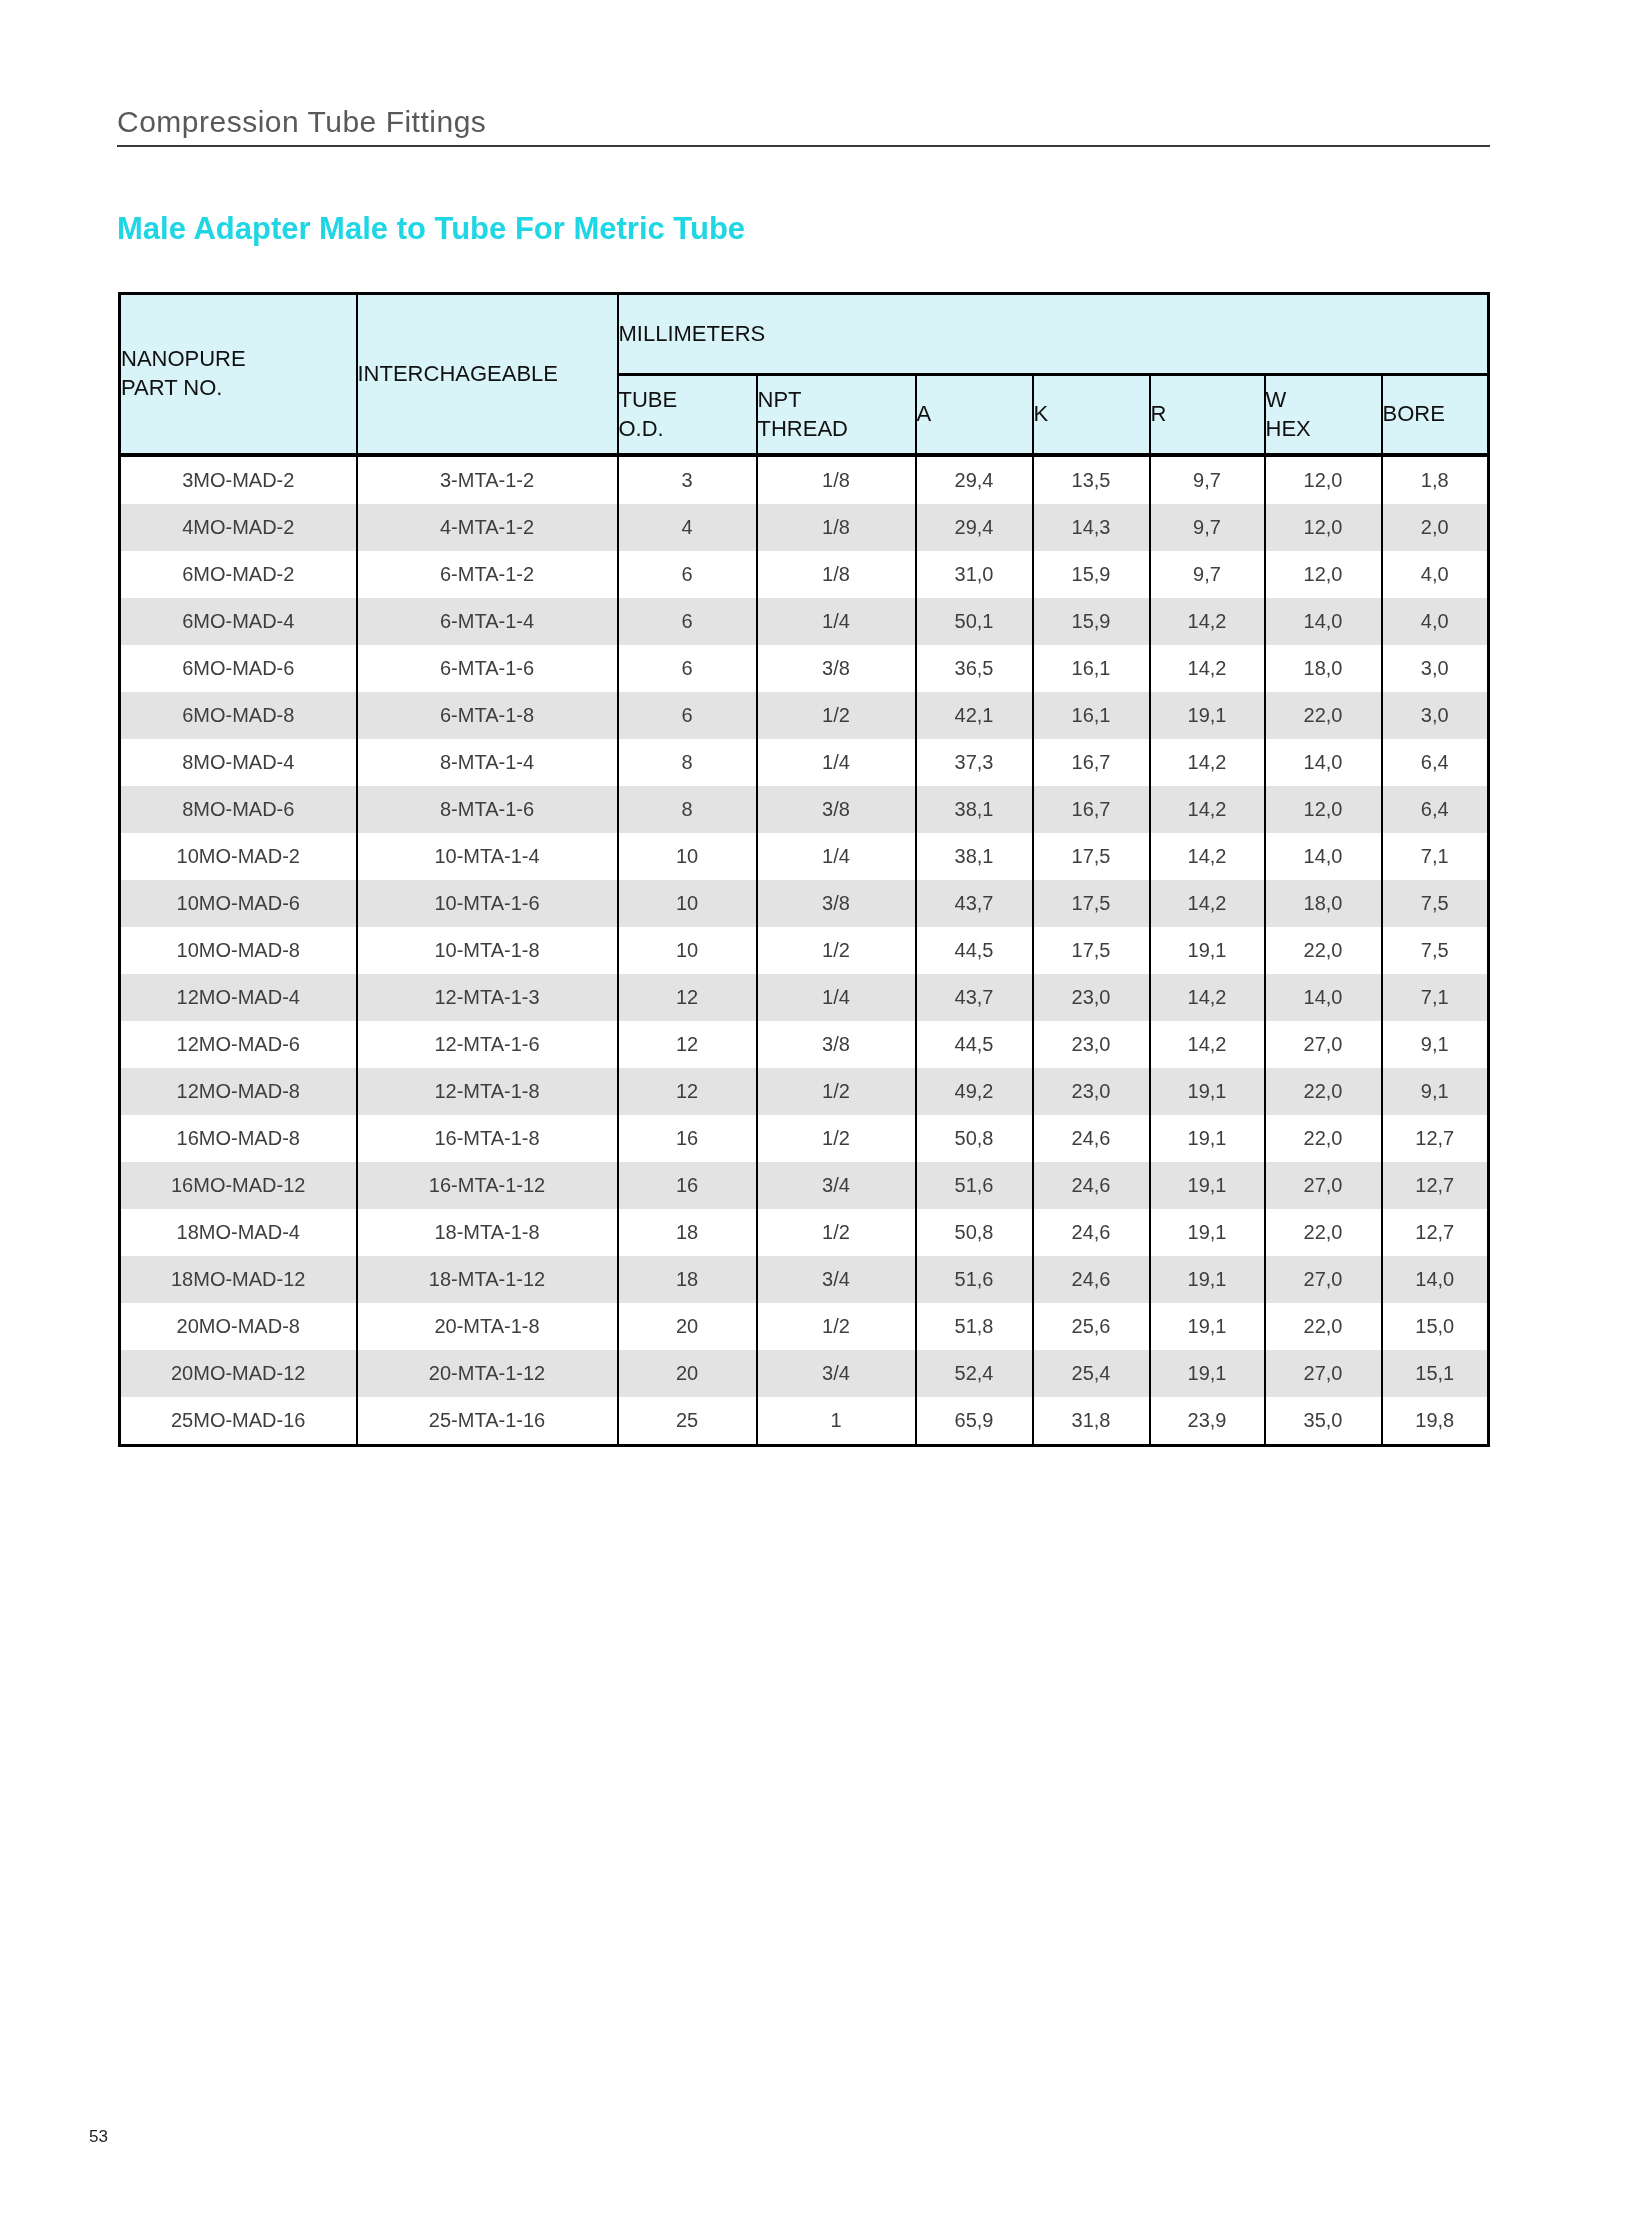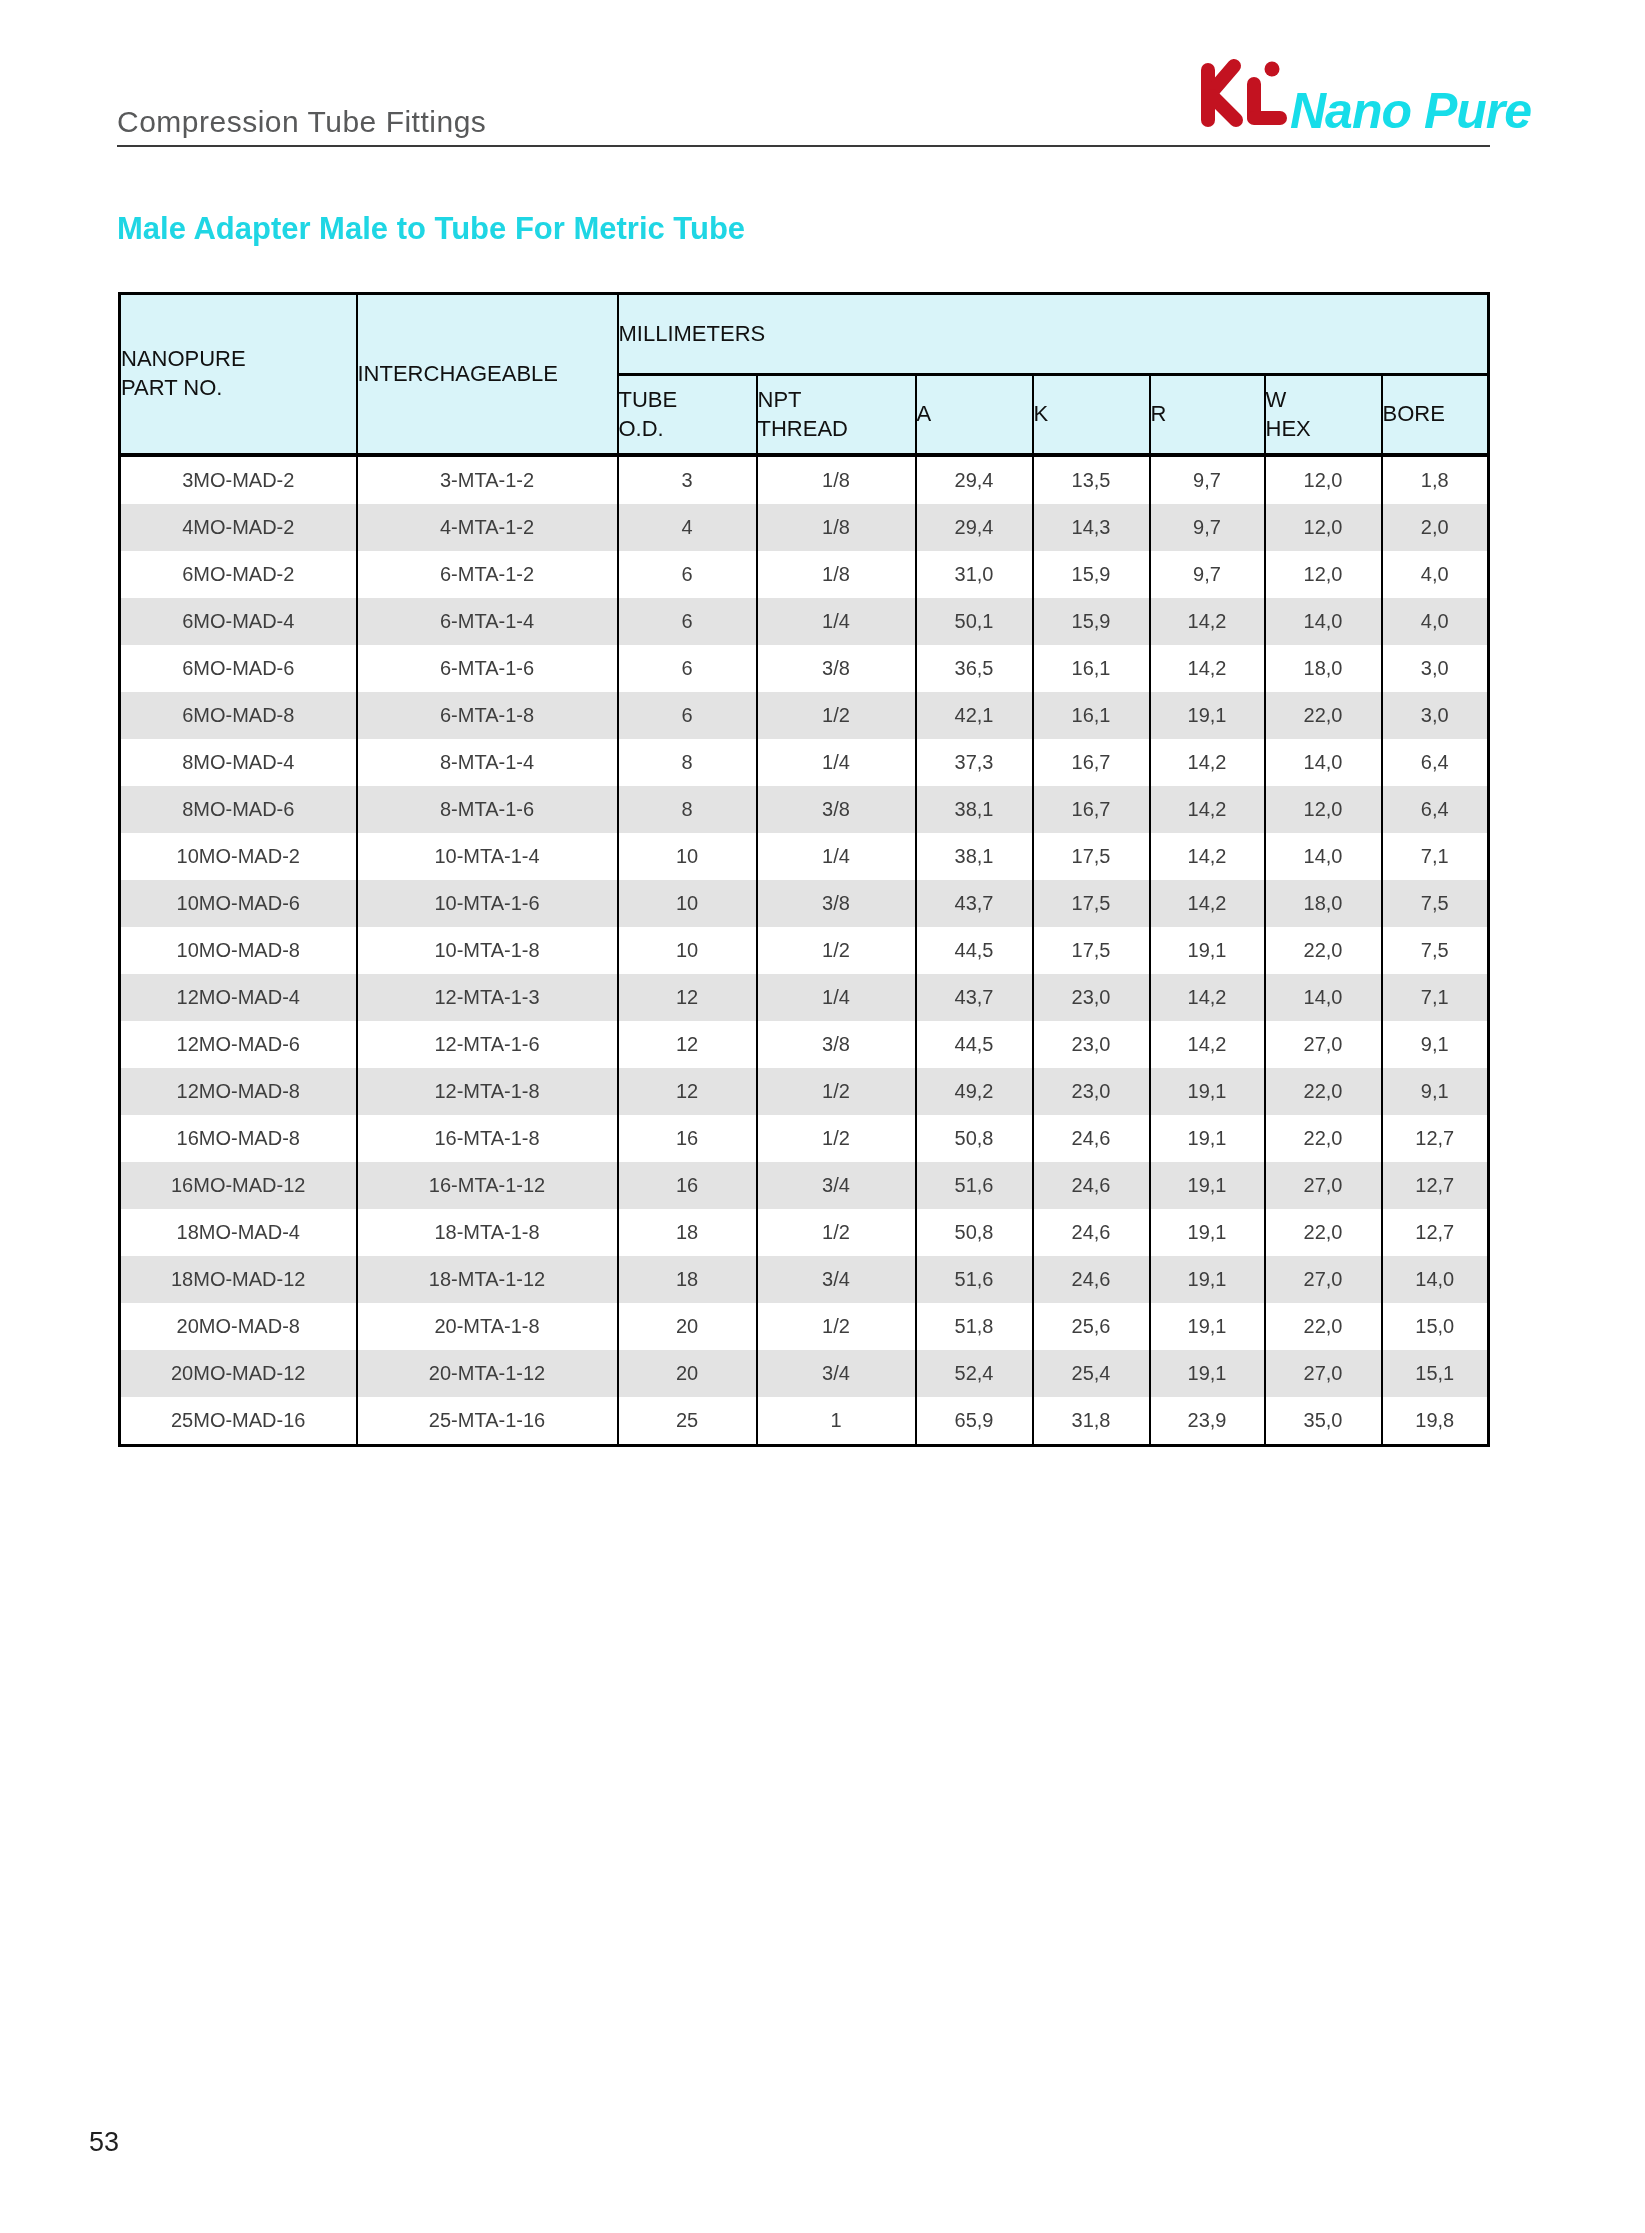--- a/index.html
+++ b/index.html
@@ -101,44 +101,31 @@
     padding: 0;
     white-space: nowrap;
   }
   tbody tr:nth-child(even) td { background: var(--row_alt, #e3e3e3); }
 
   
   .page-number {
     position: absolute;
     left: 89px;
     top: 2127px;
-    font-size: 27px;
+    font-size: 17px;
     color: #1f1f1f;
   }
 </style>
 </head>
 <body>
 
 <div class="page">
 
   <div class="doc-title">Compression Tube Fittings</div>
 
-  <div class="logo">
-    <svg width="95" height="80" viewBox="0 0 95 80">
-      <g stroke="#c31220" stroke-width="14" stroke-linecap="round" stroke-linejoin="round" fill="none">
-        <path d="M 14 14 L 14 64"></path>
-        <path d="M 40 10 L 16 38"></path>
-        <path d="M 18 40 L 42 64"></path>
-        <path d="M 60 28 L 60 61"></path>
-        <path d="M 60 62 L 86 62"></path>
-      </g>
-      <circle cx="78" cy="13" r="7.5" fill="#c31220"></circle>
-    </svg>
-    <span class="logo-text">Nano Pure</span>
-  </div>
 
   <div class="rule"></div>
 
   <div class="section-title">Male Adapter Male to Tube For Metric Tube</div>
 
   <table class="fittings">
     <colgroup>
       <col style="width:237px">
         <col style="width:261px">
         <col style="width:139px">

